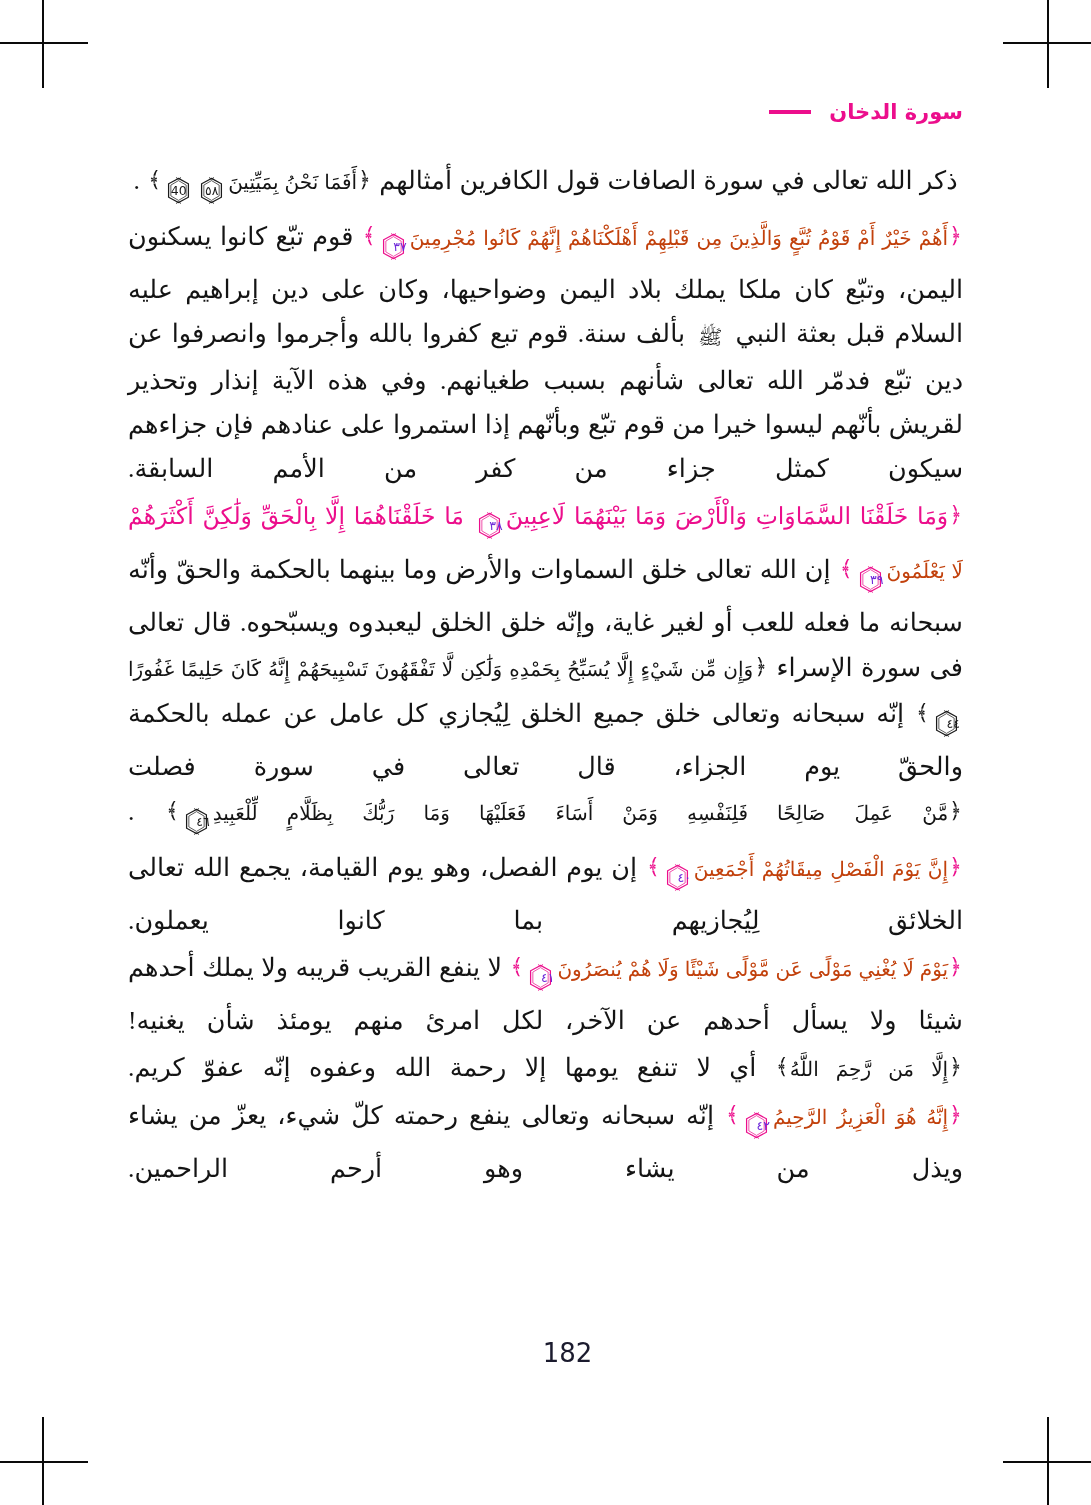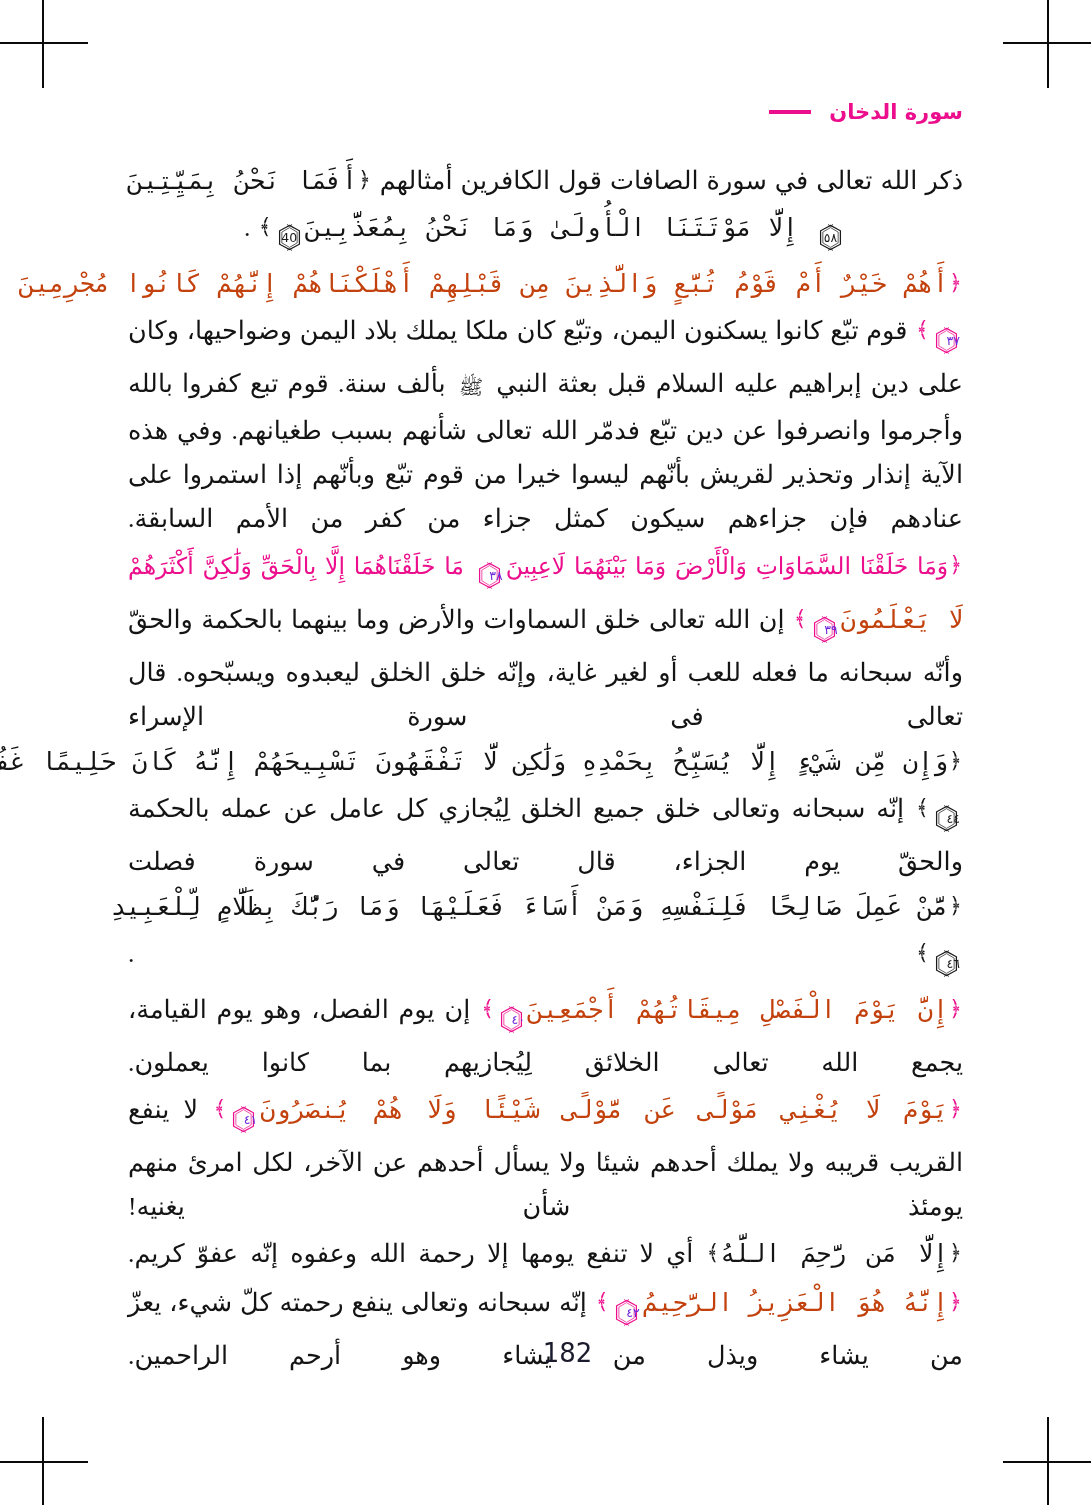--- a/index.html
+++ b/index.html
@@ -76,22 +76,22 @@
     line-height: 44px;
     color: #141414;
     text-align: justify;
     text-align-last: justify;
     word-spacing: 1px;
   }
   p.para.last-center { text-align-last: center; }
 
   
   .ayah {
-    font-family: Liberation Mono, monospace;
-    font-size: 25px;
+    font-family: Liberation Serif, serif;
+    font-size: 20px;
     letter-spacing: -0.6px;
     white-space: nowrap;
   }
   .ayah.blk { color: #141414; }
   .ayah.pnk { color: #c2410c; margin-top: 14px; }
 
   
   .verseline {
     margin: 0;
     color: #EC0E8C;
@@ -177,21 +177,21 @@
     <span class="runhead-title">سورة الدخان</span>
     <span class="runhead-rule"></span>
   </div>
 
   <div class="textblock" id="textblock">
       <p class="para last-center"><span>ذكر الله تعالى في سورة الصافات قول الكافرين أمثالهم </span><span class="orn blk" style="color: rgb(20, 20, 20);">﴿</span><span class="ayah blk">أَفَمَا نَحْنُ بِمَيِّتِينَ</span><span class="ayahnum blk"><svg class="rosette" viewBox="0 0 30 30" width="100%" height="100%">
             <polygon points="15,1.5 26,7.5 26,22.5 15,28.5 4,22.5 4,7.5" fill="none" stroke="#1a1a1a" stroke-width="1.4"></polygon>
             <polygon points="15,4 23.5,9 23.5,21 15,26 6.5,21 6.5,9" fill="none" stroke="#1a1a1a" stroke-width="0.8"></polygon>
             <circle cx="15" cy="0.2" r="2.2" fill="none" stroke="#1a1a1a" stroke-width="0.8"></circle>
             <circle cx="15" cy="29.8" r="2.2" fill="none" stroke="#1a1a1a" stroke-width="0.8"></circle>
-          </svg><span class="numtxt">٥٨</span></span><span class="ayah blk"> إِلَّا مَوْتَتَنَا الْأُولَىٰ وَمَا نَحْنُ بِمُعَذَّبِينَ</span><span class="ayahnum blk"><svg class="rosette" viewBox="0 0 30 30" width="100%" height="100%">
+          </svg><span class="numtxt">٥٨</span></span><span class="ayahnum blk"><svg class="rosette" viewBox="0 0 30 30" width="100%" height="100%">
             <polygon points="15,1.5 26,7.5 26,22.5 15,28.5 4,22.5 4,7.5" fill="none" stroke="#1a1a1a" stroke-width="1.4"></polygon>
             <polygon points="15,4 23.5,9 23.5,21 15,26 6.5,21 6.5,9" fill="none" stroke="#1a1a1a" stroke-width="0.8"></polygon>
             <circle cx="15" cy="0.2" r="2.2" fill="none" stroke="#1a1a1a" stroke-width="0.8"></circle>
             <circle cx="15" cy="29.8" r="2.2" fill="none" stroke="#1a1a1a" stroke-width="0.8"></circle>
           </svg><span class="numtxt">40</span></span><span class="orn blk" style="color: rgb(20, 20, 20);">﴾</span><span> .</span></p>
       <p class="para"><span class="orn pnk" style="color: rgb(236, 14, 140);">﴿</span><span class="ayah pnk">أَهُمْ خَيْرٌ أَمْ قَوْمُ تُبَّعٍ وَالَّذِينَ مِن قَبْلِهِمْ أَهْلَكْنَاهُمْ إِنَّهُمْ كَانُوا مُجْرِمِينَ</span><span class="ayahnum pnk"><svg class="rosette" viewBox="0 0 30 30" width="100%" height="100%">
             <polygon points="15,1.5 26,7.5 26,22.5 15,28.5 4,22.5 4,7.5" fill="none" stroke="#EC0E8C" stroke-width="1.4"></polygon>
             <polygon points="15,4 23.5,9 23.5,21 15,26 6.5,21 6.5,9" fill="none" stroke="#EC0E8C" stroke-width="0.8"></polygon>
             <circle cx="15" cy="0.2" r="2.2" fill="none" stroke="#EC0E8C" stroke-width="0.8"></circle>
             <circle cx="15" cy="29.8" r="2.2" fill="none" stroke="#EC0E8C" stroke-width="0.8"></circle>

